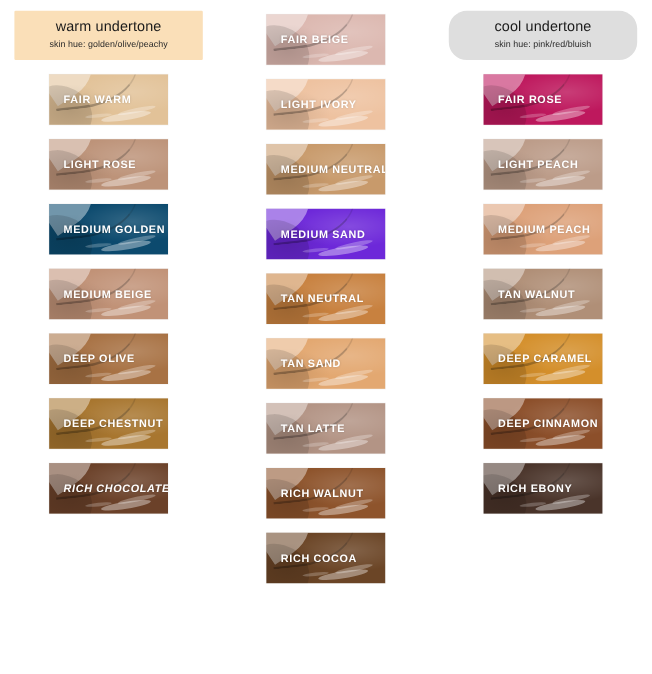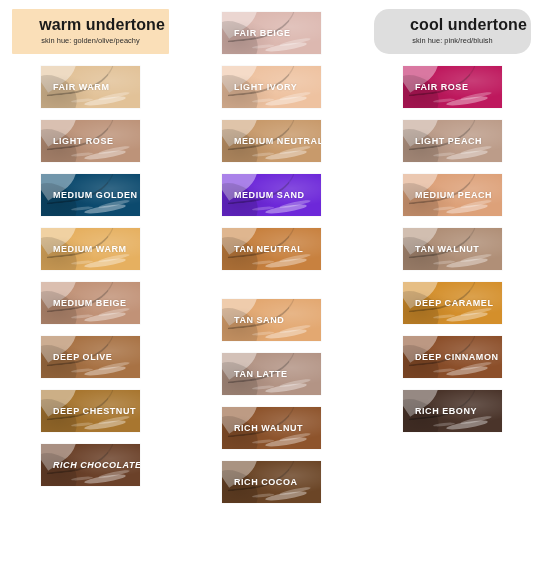--- a/index.html
+++ b/index.html
@@ -25,27 +25,26 @@
   
   .col-header{
     width:157px;
     box-sizing:border-box;
     margin-top:9px;
     padding:7px 4px 8px 4px;
     text-align:center;
     border-radius:1px;
   }
   .col-header .title{
-    font-size:16px;
-    font-weight:bold;
+    font-size:12px;
+    font-weight:normal;
     color:#1a1a1a;
     letter-spacing:.1px;
     line-height:1.15;
     white-space:nowrap;
-    text-align:right;
   }
   .col-header .subtitle{
     margin-top:3px;
     font-size:7.4px;
     color:#2b2b2b;
     letter-spacing:.05px;
     line-height:1.2;
     white-space:nowrap;
   }
   
@@ -168,30 +167,20 @@
         <div class="swatch" style="background: #0c4a6e;">
           <div class="smear-top"></div>
           <div class="smear-edge"></div>
           <div class="smear-dark"></div>
           <div class="sheen"></div>
           <div class="streak-a"></div>
           <div class="streak-b"></div>
           <div class="streak-c"></div>
           <div class="label">MEDIUM GOLDEN</div>
         </div>
-        <div class="swatch" style="background: rgb(230, 176, 96);">
-          <div class="smear-top"></div>
-          <div class="smear-edge"></div>
-          <div class="smear-dark"></div>
-          <div class="sheen"></div>
-          <div class="streak-a"></div>
-          <div class="streak-b"></div>
-          <div class="streak-c"></div>
-          <div class="label">MEDIUM WARM</div>
-        </div>
         <div class="swatch" style="background: rgb(193, 146, 119);">
           <div class="smear-top"></div>
           <div class="smear-edge"></div>
           <div class="smear-dark"></div>
           <div class="sheen"></div>
           <div class="streak-a"></div>
           <div class="streak-b"></div>
           <div class="streak-c"></div>
           <div class="label">MEDIUM BEIGE</div>
         </div>
@@ -272,21 +261,21 @@
         <div class="swatch" style="background: rgb(200, 129, 63);">
           <div class="smear-top"></div>
           <div class="smear-edge"></div>
           <div class="smear-dark"></div>
           <div class="sheen"></div>
           <div class="streak-a"></div>
           <div class="streak-b"></div>
           <div class="streak-c"></div>
           <div class="label">TAN NEUTRAL</div>
         </div>
-        <div class="swatch" style="background: rgb(227, 168, 113); margin-top: 17px;">
+        <div class="swatch" style="background: rgb(227, 168, 113);">
           <div class="smear-top"></div>
           <div class="smear-edge"></div>
           <div class="smear-dark"></div>
           <div class="sheen"></div>
           <div class="streak-a"></div>
           <div class="streak-b"></div>
           <div class="streak-c"></div>
           <div class="label">TAN SAND</div>
         </div>
         <div class="swatch" style="background: rgb(179, 148, 133);">

